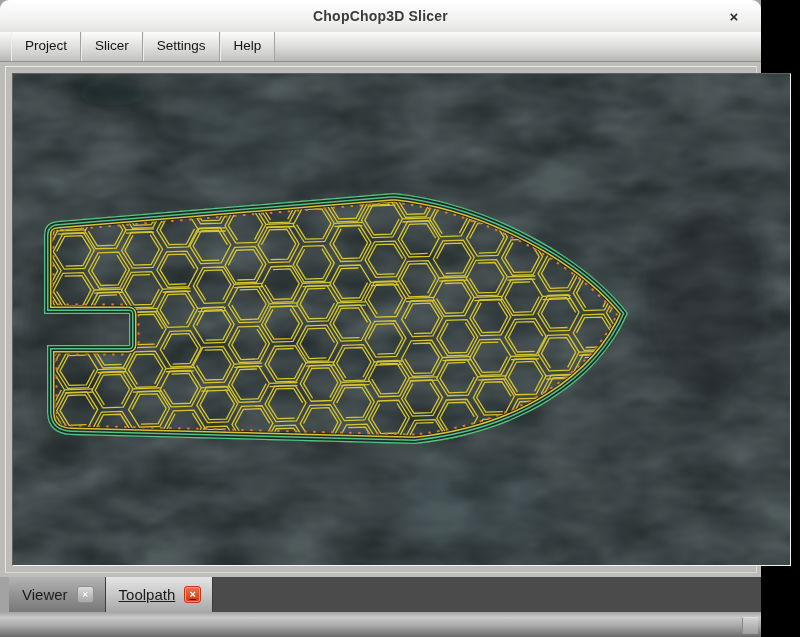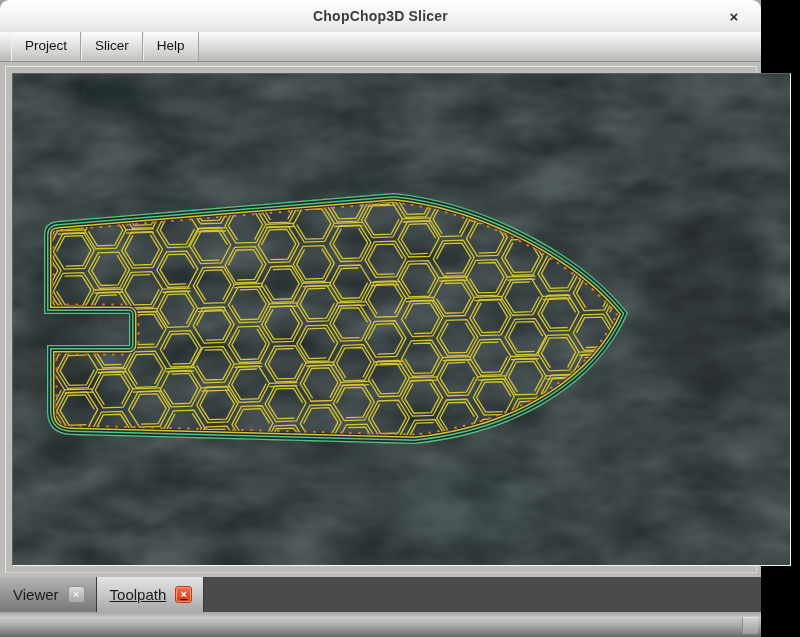--- a/index.html
+++ b/index.html
@@ -28,21 +28,21 @@
   .workspace{position:absolute;top:62px;left:0;right:0;height:515px;background:#bdbcb9;}
   .frameline{position:absolute;left:5px;top:4px;right:4px;bottom:4px;
     border:1px solid #d9d8d5;border-top-color:#e9e8e5;border-left-color:#e9e8e5;}
   .canvas{position:absolute;left:12px;top:11px;width:779px;height:493px;box-sizing:border-box;
     background:#1f2728;
     border-top:1px solid #5f5f5f;border-left:1px solid #5f5f5f;
     border-bottom:1px solid #f4f4f2;border-right:1px solid #f4f4f2;overflow:hidden;}
   .canvas svg{position:absolute;left:0;top:0;}
 
   
-  .tabbar{position:absolute;top:577px;left:0;right:0;height:35px;background:#4b4b4b;display:flex;}
+  .tabbar{position:absolute;top:577px;left:9px;right:0;height:35px;background:#4b4b4b;display:flex;}
   .tab{display:flex;align-items:center;gap:9px;padding:0 11px 0 13px;height:35px;
     font-size:15px;color:#1b1b1b;
     background:linear-gradient(#b4b4b4,#949494 50%,#787878);
     border-right:1px solid #3a3a3a;box-sizing:border-box;}
   .tab.active{background:linear-gradient(#e4e4e4,#c8c8c8 50%,#a8a8a8);text-decoration:underline;}
   .tlabel{pointer-events:none;}
   .tclose{width:17px;height:17px;border-radius:3px;display:flex;align-items:center;
     justify-content:center;font-size:11px;font-weight:bold;color:#ffffff;line-height:1;box-sizing:border-box;}
   .tclose.gray{background:linear-gradient(#dcdcdc,#a8a8a8);border:1px solid #8f8f8f;
     text-shadow:0 0 1px #888;}
@@ -61,20 +61,21 @@
 <div class="window">
 
   <div class="titlebar">
     <span class="title">ChopChop3D Slicer</span>
     <button class="winclose">×</button>
   </div>
 
   <div class="menubar">
     <span class="mitem">Project</span>
     <span class="mitem">Slicer</span>
+    <span class="mitem">Settings</span>
     <span class="mitem">Help</span>
   </div>
 
   <div class="workspace">
     <div class="frameline"></div>
     <div class="canvas">
       <svg id="tpsvg" width="777" height="491" viewBox="12 73 777 491">
           <defs>
             <clipPath id="shapeclip">
               <path d="M 43,234 Q 43,221 57,220 L 393,192 C 490,202 585,258 627,312 C 598,380 520,432 414,443 L 70,434 Q 47,433 46,412 L 46,344 L 128,344 L 128,313 L 43,313 Z"></path>

